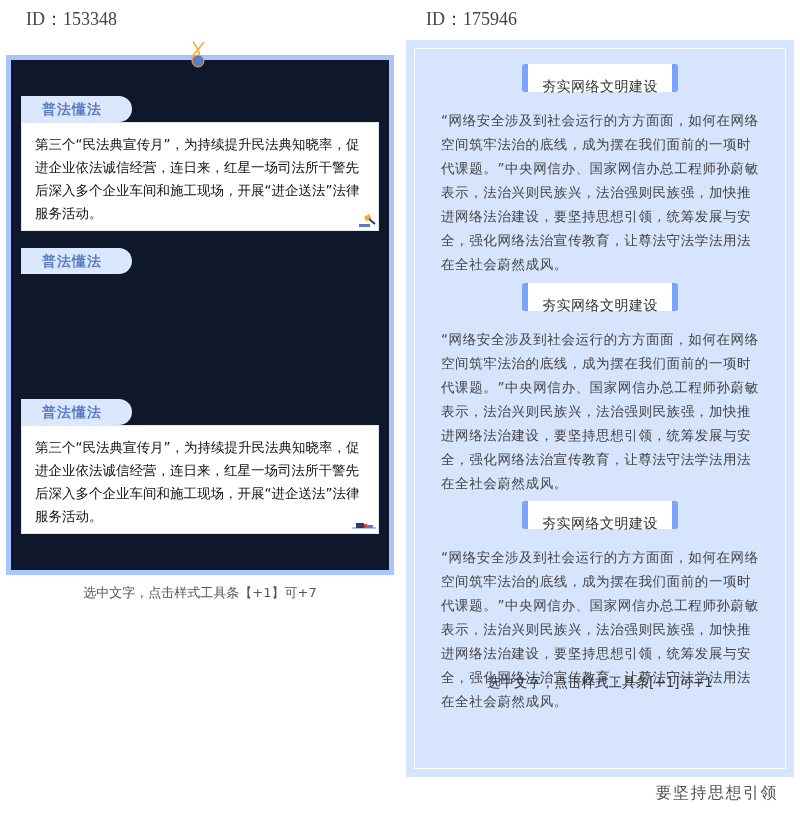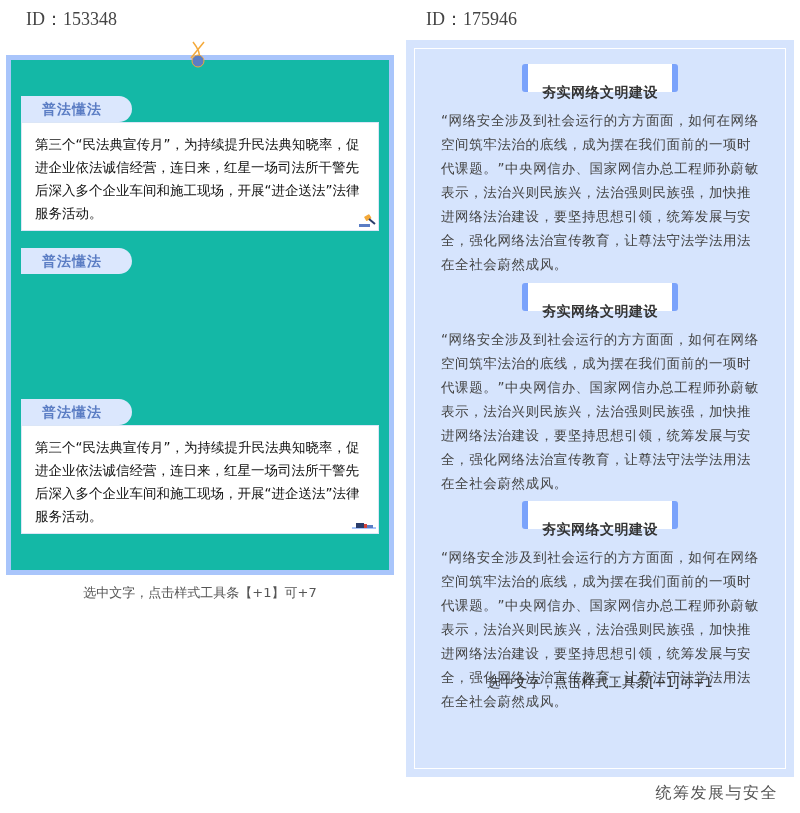--- a/index.html
+++ b/index.html
@@ -10,21 +10,21 @@
     position: absolute; top: 8px;
     font-family: "Liberation Serif", "DejaVu Serif", serif;
     font-size: 18px; color: #444; line-height: 22px; margin-left: 20px;
   }
   #id-left { left: 6px; }
   #id-right { left: 406px; }
 
   
   .left-frame {
     position: absolute; left: 6px; top: 55px; width: 388px; height: 520px;
-    border: 5px solid #a9c5fb; background: #14b8a6;
+    border: 5px solid #a9c5fb; background: #0f172a;
   }
   .pin {
     position: absolute; left: 187px; top: 40px; width: 22px; height: 28px;
   }
   .law-block { position: absolute; left: 10px; width: 358px; }
   .law-tag {
     width: 111px; height: 26px; background: #dbe7fd;
     border-radius: 0 13px 13px 0;
     color: #5b7dc4; font-weight: bold; font-size: 14px;
     line-height: 26px; padding-left: 21px; letter-spacing: 1px;
@@ -47,24 +47,24 @@
     background: #d6e4fd;
   }
   .right-inner {
     position: absolute; left: 8px; top: 8px; right: 8px; bottom: 8px;
     border: 1px solid #ffffff;
   }
   .section { position: absolute; left: 0; right: 0; }
   .sec-title-wrap { text-align: center; height: 28px; }
   .sec-title {
     display: inline-block; height: 28px; line-height: 28px;
-    background: #fff; padding: 14px 14px;
+    background: #fff; padding: 8px 14px;
     border-left: 6px solid #7ba3fb; border-right: 6px solid #7ba3fb;
     border-radius: 3px;
-    font-weight: bold; font-size: 14px; color: #333; letter-spacing: 0.5px;
+    font-weight: normal; font-size: 14px; color: #333; letter-spacing: 0.5px;
   }
   .sec-body {
     margin: 16px 26px 0 26px;
     font-size: 13.5px; line-height: 24px; color: #444; letter-spacing: 0.6px;
   }
   .right-caption {
     position: absolute; left: 0; right: 0; top: 632px; text-align: center;
     font-size: 13.5px; color: #333; line-height: 20px;
   }
   .brand {
@@ -137,13 +137,13 @@
     <div class="section" style="top:452px;">
       <div class="sec-title-wrap">
         <span class="sec-title">夯实网络文明建设</span>
       </div>
       <div class="sec-body">“网络安全涉及到社会运行的方方面面，如何在网络空间筑牢法治的底线，成为摆在我们面前的一项时代课题。”中央网信办、国家网信办总工程师孙蔚敏表示，法治兴则民族兴，法治强则民族强，加快推进网络法治建设，要坚持思想引领，统筹发展与安全，强化网络法治宣传教育，让尊法守法学法用法在全社会蔚然成风。</div>
     </div>
   </div>
   <div class="right-caption">选中文字，点击样式工具条[+1]可+1</div>
 </div>
 
-<div class="brand">统筹发展与安全</div>
+<div class="brand">要坚持思想引领</div>
 
 </body></html>

